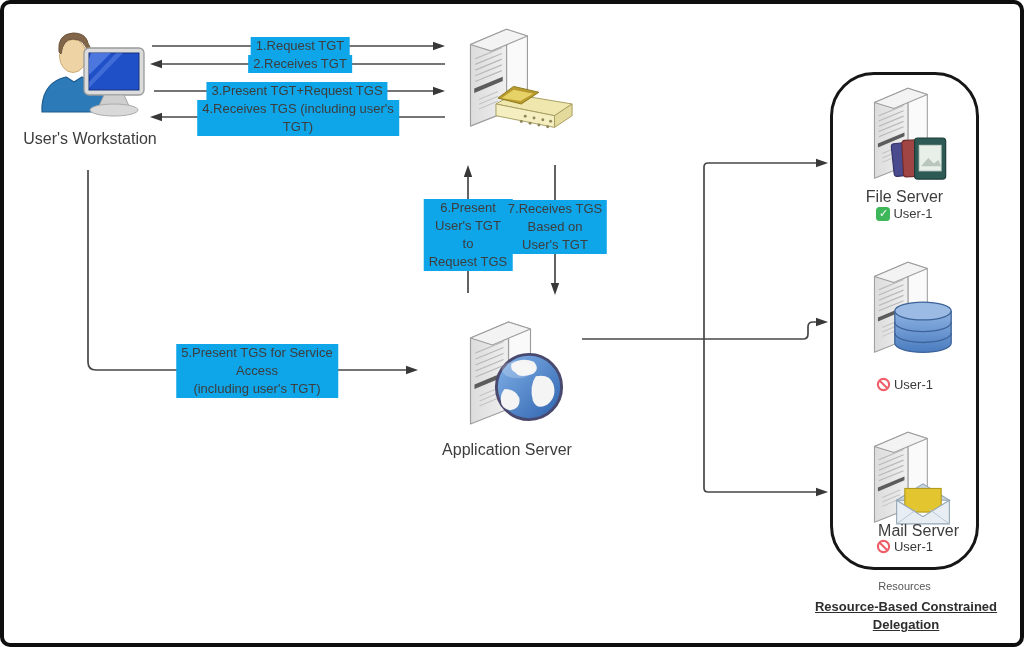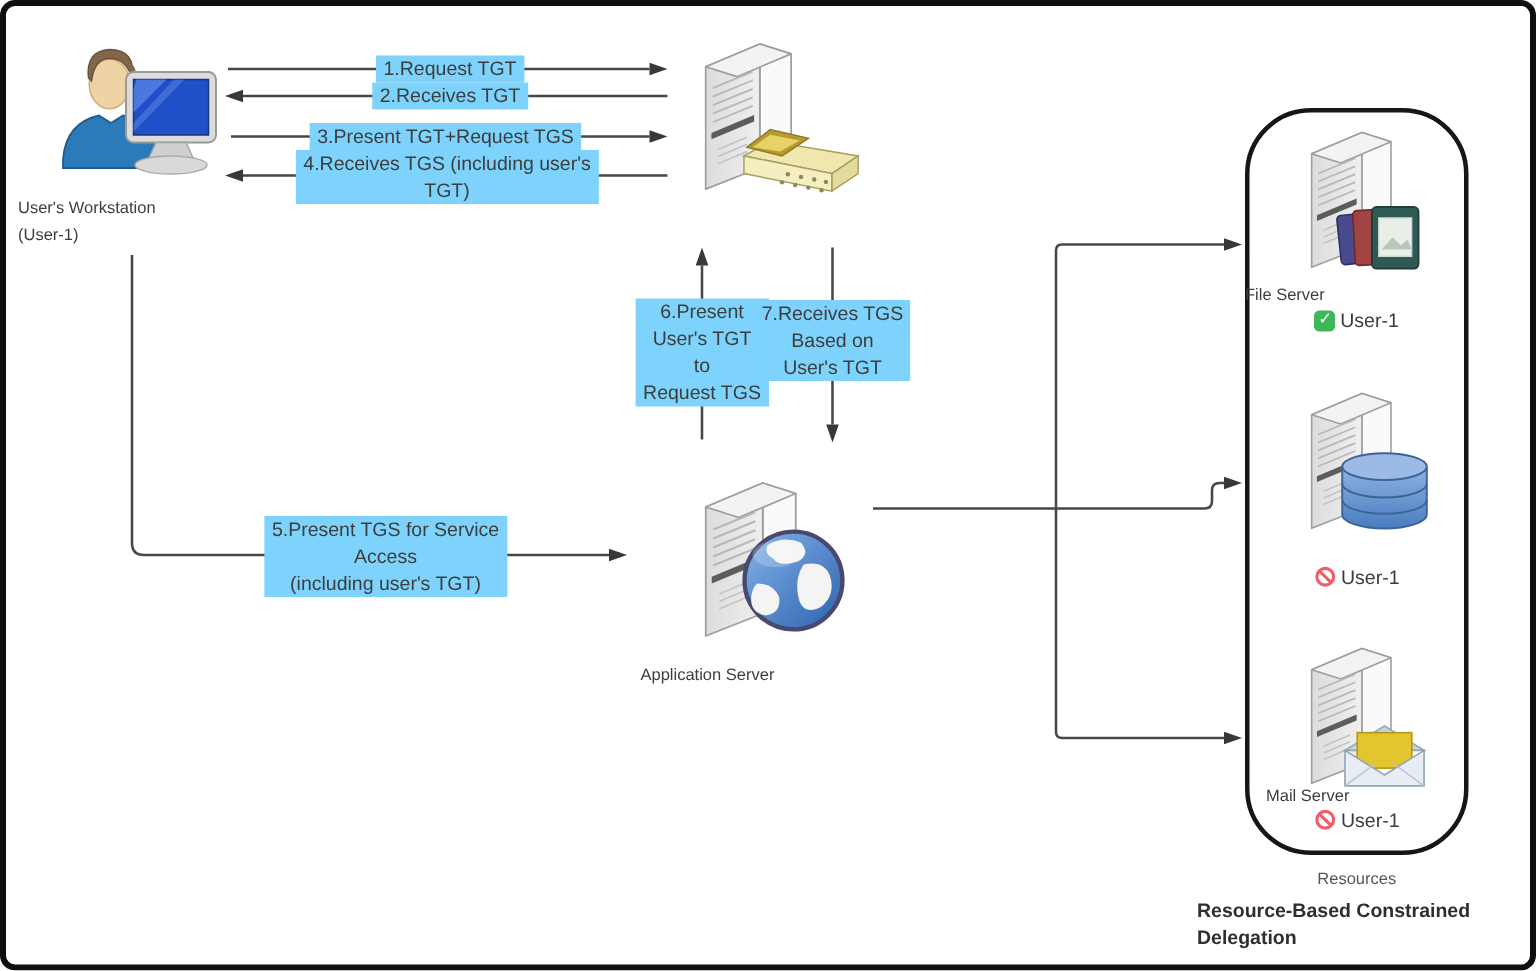--- a/index.html
+++ b/index.html
@@ -4,38 +4,38 @@
 <style>
   html,body{margin:0;padding:0;background:#fff;}
   #frame{
     position:relative;width:1024px;height:647px;box-sizing:border-box;
     border:4px solid #0e0e0e;border-radius:10px;background:#fff;overflow:hidden;
     font-family:"Liberation Sans","DejaVu Sans",sans-serif;color:#3d3d3d;
   }
   svg{display:block;}
   #connectors{position:absolute;left:0;top:0;z-index:1;}
   .lbl{
-    position:absolute;z-index:2;background:#7dd3fc;font-size:13px;line-height:18px;
+    position:absolute;z-index:2;background:#0ea5e9;font-size:13px;line-height:18px;
     text-align:center;color:#3d3d3d;padding:0 5px;transform:translateX(-50%);
   }
   .nowrap{white-space:nowrap;}
-  .node-label{position:absolute;z-index:2;font-size:11px;line-height:18px;color:#3d3d3d;}
+  .node-label{position:absolute;z-index:2;font-size:16px;line-height:18px;text-align:center;color:#3d3d3d;}
   .icon{position:absolute;z-index:2;}
   .accent{position:absolute;}
   .res-box{
     position:absolute;left:826px;top:68px;width:149px;height:498px;box-sizing:border-box;
     border:3px solid #161616;border-radius:44px;background:#fff;z-index:1;
   }
   .badge{position:absolute;z-index:2;display:flex;align-items:center;justify-content:center;gap:3px;font-size:13px;color:#3b3b3b;}
   .check-icon{
     display:inline-flex;align-items:center;justify-content:center;width:14px;height:14px;
     background:#3eb75a;border-radius:3.5px;color:#fff;font-size:11px;font-weight:bold;line-height:1;
   }
   .resources-cap{position:absolute;left:826px;top:576px;width:149px;text-align:center;font-size:11px;color:#565656;z-index:2;}
-  .res-title{position:absolute;left:794px;top:594px;width:216px;text-align:left;font-size:13px;font-weight:bold;color:#2e2e2e;line-height:18px;z-index:2;}
+  .res-title{position:absolute;left:794px;top:594px;width:216px;text-align:center;font-size:13px;font-weight:bold;color:#2e2e2e;line-height:18px;z-index:2;text-decoration:underline;}
 </style>
 </head>
 <body>
 
 <div id="frame">
 
   <svg width="0" height="0" style="position:absolute">
     <defs>
       <linearGradient id="towerGrad" x1="0" y1="0" x2="1" y2="0">
         <stop offset="0" stop-color="#dcdcdc"></stop>
@@ -110,21 +110,20 @@
       <rect x="56" y="22" width="60" height="47" rx="5" fill="#dcdcdc" stroke="#999" stroke-width="1.3"></rect>
       <rect x="61" y="27" width="50" height="37" fill="#2050c8" stroke="#16337e" stroke-width="1"></rect>
       <polygon points="63,27 83,27 61,49 61,33" fill="#5f87e8" opacity="0.7"></polygon>
       <polygon points="88,27 95,27 61,62 61,56" fill="#5f87e8" opacity="0.5"></polygon>
       <path d="M76 69 L96 69 L101 80 L71 80 Z" fill="#cfcfcf" stroke="#a5a5a5" stroke-width="1"></path>
       <ellipse cx="86" cy="84" rx="24" ry="6" fill="#d9d9d9" stroke="#ababab" stroke-width="1"></ellipse>
     </g>
   </svg>
   <div class="node-label" style="left:8px;top:126px;width:156px">
     <div>User's Workstation</div>
-    <div>(User-1)</div>
   </div>
 
   <div class="icon" style="left:446px;top:10px;width:118px;height:118px">
     <svg class="accent" style="left:2px;top:2px" width="92" height="112" viewBox="0 0 90 118">
         <use href="#tower"></use>
       </svg>
     <svg class="accent" style="right:-8px;bottom:2px" width="82" height="54" viewBox="0 0 84 54">
       <polygon points="2,28 20,18 80,28 62,40" fill="#efe7ad" stroke="#a89e62" stroke-width="1"></polygon>
       <polygon points="62,40 80,28 80,40 62,52" fill="#e3da9c" stroke="#a89e62" stroke-width="1"></polygon>
       <polygon points="2,28 62,40 62,52 2,40" fill="#f4eec0" stroke="#a89e62" stroke-width="1"></polygon>

